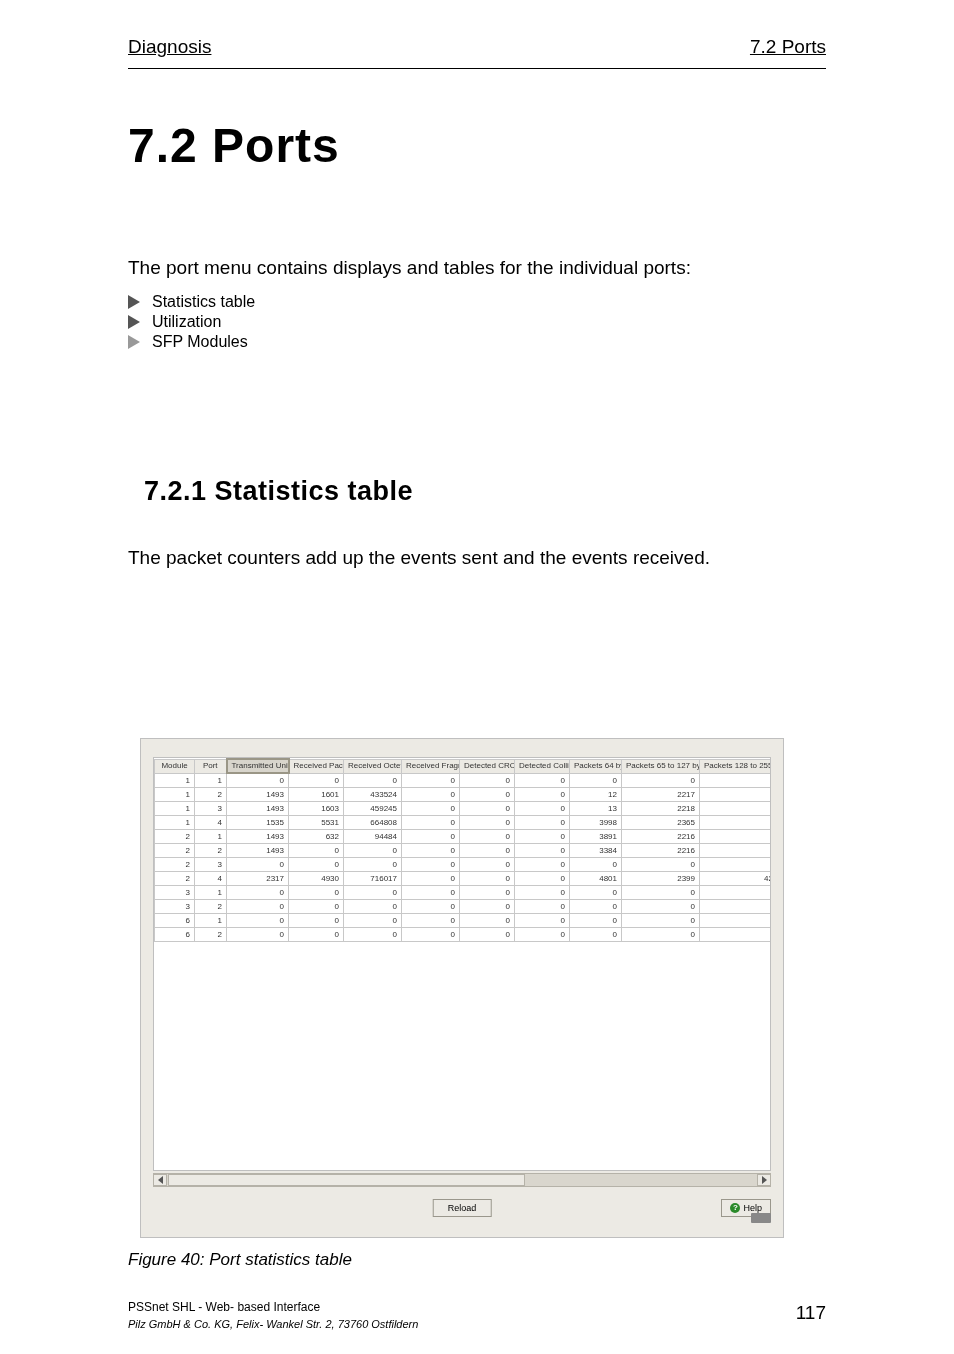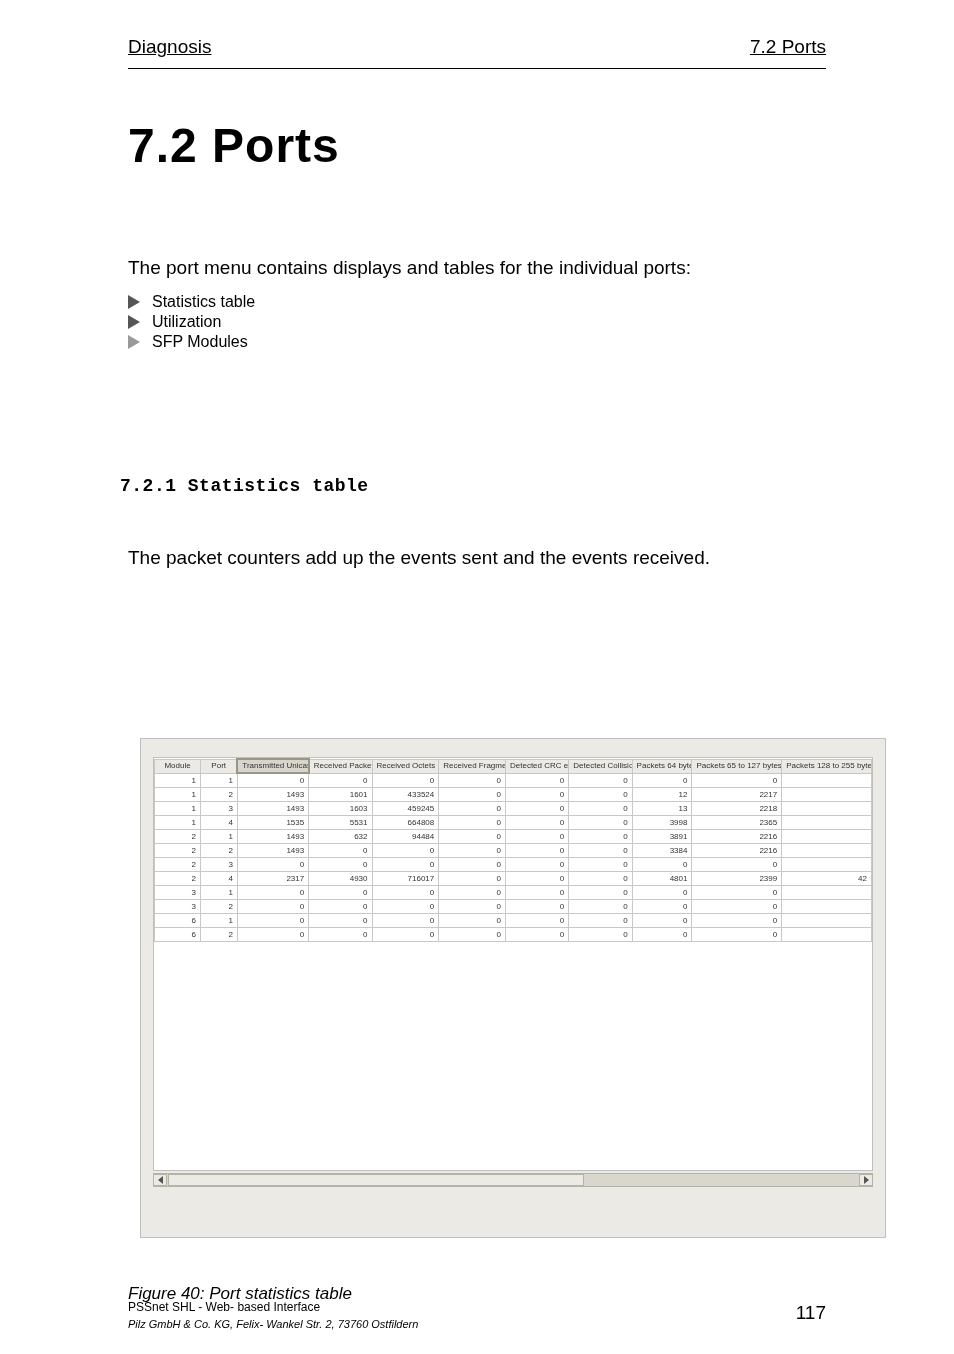--- a/index.html
+++ b/index.html
@@ -14,26 +14,26 @@
   .h1 { position: absolute; top: 118px; left: 128px; font-weight: 900; font-size: 48px; letter-spacing: 1px; }
 
   
   .intro { position: absolute; top: 256px; left: 128px; right: 128px; font-size: 19px; line-height: 1.25; }
   .blist { position: absolute; top: 292px; left: 128px; font-size: 16px; }
   .bitem { display: flex; align-items: center; gap: 12px; line-height: 1.25; }
   .tri { width: 0; height: 0; border-top: 7px solid transparent; border-bottom: 7px solid transparent; border-left: 12px solid #999; }
   .tri.dark { border-left-color: #555; }
 
   
-  .h2 { position: absolute; top: 476px; left: 120px; font-weight: 900; font-size: 18px; letter-spacing: 0.5px; font-family: Liberation Mono, monospace; }
+  .h2 { position: absolute; top: 476px; left: 144px; font-weight: 900; font-size: 27px; letter-spacing: 0.5px; }
   .sec-body { position: absolute; top: 522px; left: 128px; right: 128px; font-size: 19px; line-height: 1.28; }
 
   
   .app {
-    position: absolute; top: 738px; left: 140px; width: 746px; height: 500px;
+    position: absolute; top: 738px; left: 140px; width: 644px; height: 500px;
     border: 1px solid #bfbfbf; background: #eceae4; box-sizing: border-box;
   }
   .app-inner {
     position: absolute; top: 18px; left: 12px; right: 12px; bottom: 66px;
     background: #fff; border: 1px solid #bfbfbf; overflow: hidden;
   }
   .app-inner table {
     border-collapse: collapse; width: 100%; font-size: 8px; color: #333;
     table-layout: fixed;
   }
@@ -68,21 +68,21 @@
     display: inline-flex; align-items: center; gap: 3px;
   }
   .qmark {
     width: 10px; height: 10px; border-radius: 50%; background:#2a8a2a;
     display:inline-flex; align-items:center; justify-content:center;
     color:#fff; font-weight:bold; font-size:8px; line-height:1;
   }
   .mini-tag { position:absolute; right:12px; bottom:2px; width:20px; height:10px; background:#888; border-radius:1px; }
 
   
-  .fig-cap { position: absolute; top: 1250px; left: 128px; font-style: italic; font-size: 17px; margin-top: 34px; }
+  .fig-cap { position: absolute; top: 1250px; left: 128px; font-style: italic; font-size: 17px; }
 
   
   .foot1 { position: absolute; top: 1300px; left: 128px; font-size: 12px; }
   .foot2 { position: absolute; top: 1318px; left: 128px; font-size: 11px; font-style: italic; }
   .pnum  { position: absolute; top: 1302px; right: 128px; font-size: 19px; margin-left: 34px; }
 </style>
 </head>
 <body>
 
 <div class="page">
@@ -313,20 +313,28 @@
     <div class="hscroll">
       <div class="arrow-l">
           <span class="tri-s left"></span>
         </div>
       <div class="thumb"></div>
       <div class="arrow-r">
           <span class="tri-s right"></span>
         </div>
     </div>
 
+    <div class="app-btns">
+      <button class="reload-btn">Reload</button>
+      <button class="help-btn">
+        <span class="qmark">?</span>
+        <span>Help</span>
+      </button>
+      <div class="mini-tag"></div>
+    </div>
   </div>
 
   <div class="fig-cap">Figure 40: Port statistics table</div>
 
   <div class="foot1">PSSnet SHL - Web- based Interface</div>
   <div class="foot2">Pilz GmbH &amp; Co. KG, Felix- Wankel Str. 2, 73760 Ostfildern</div>
   <div class="pnum">117</div>
 
 </div>
 

